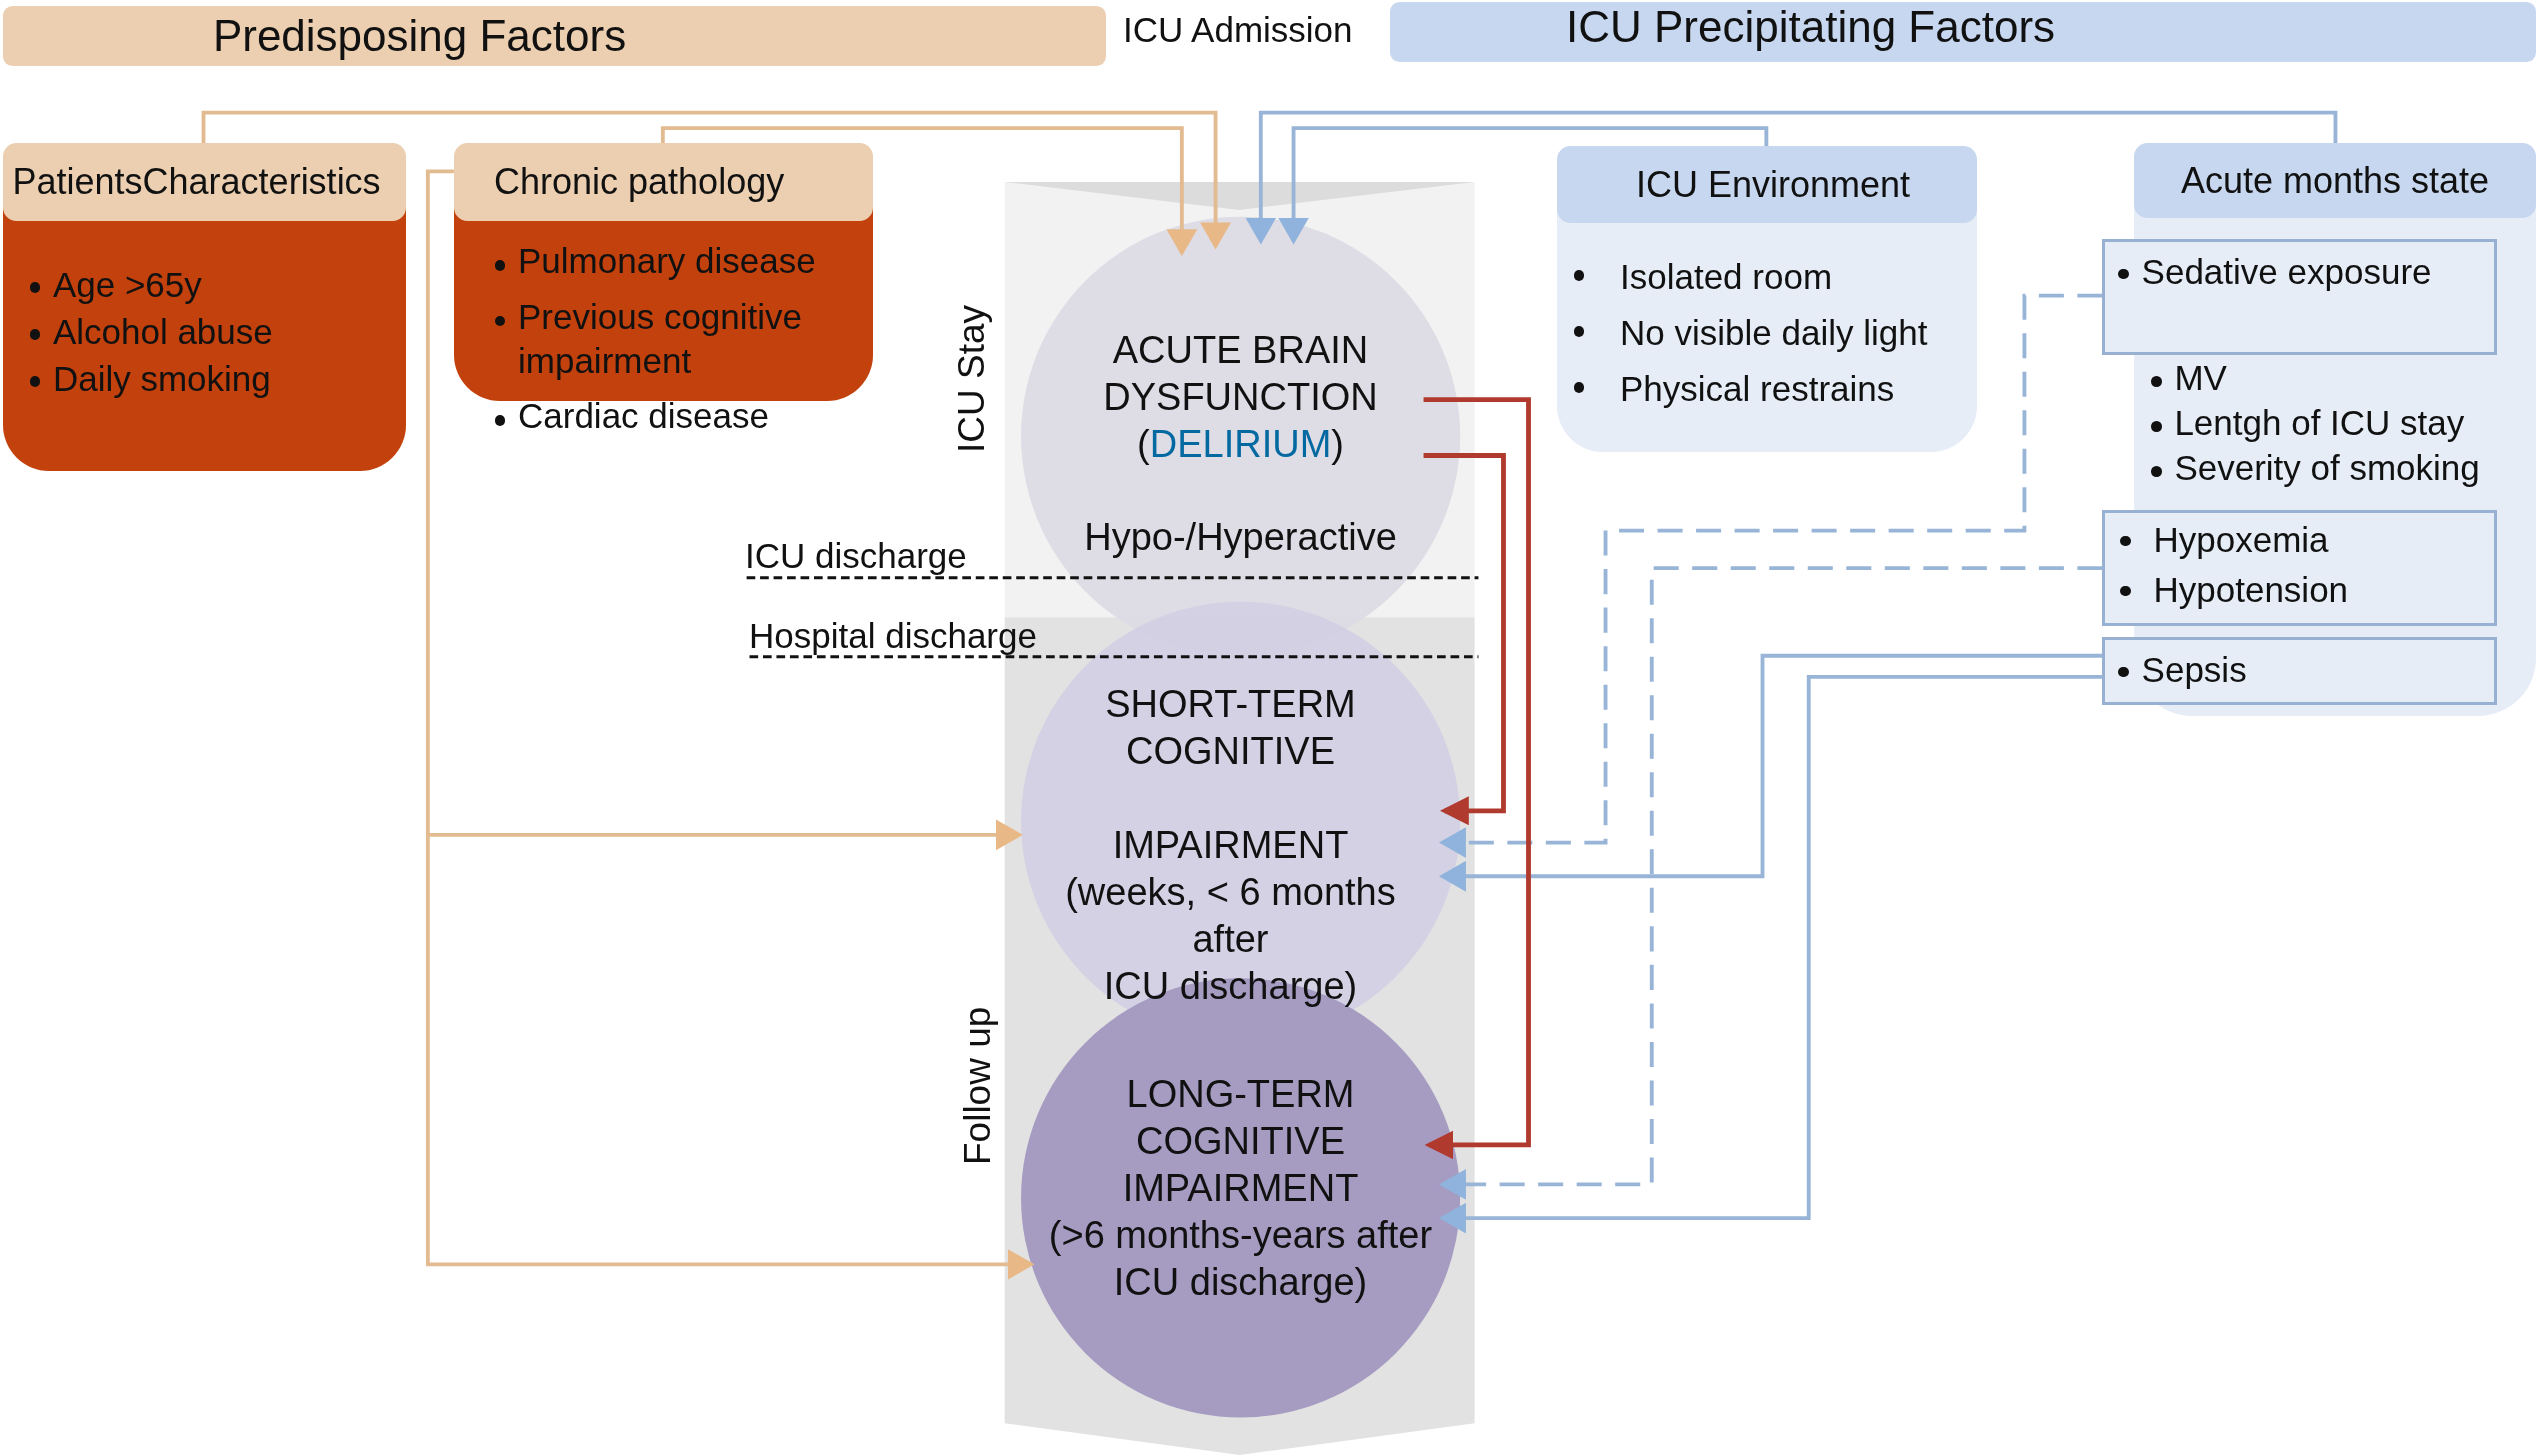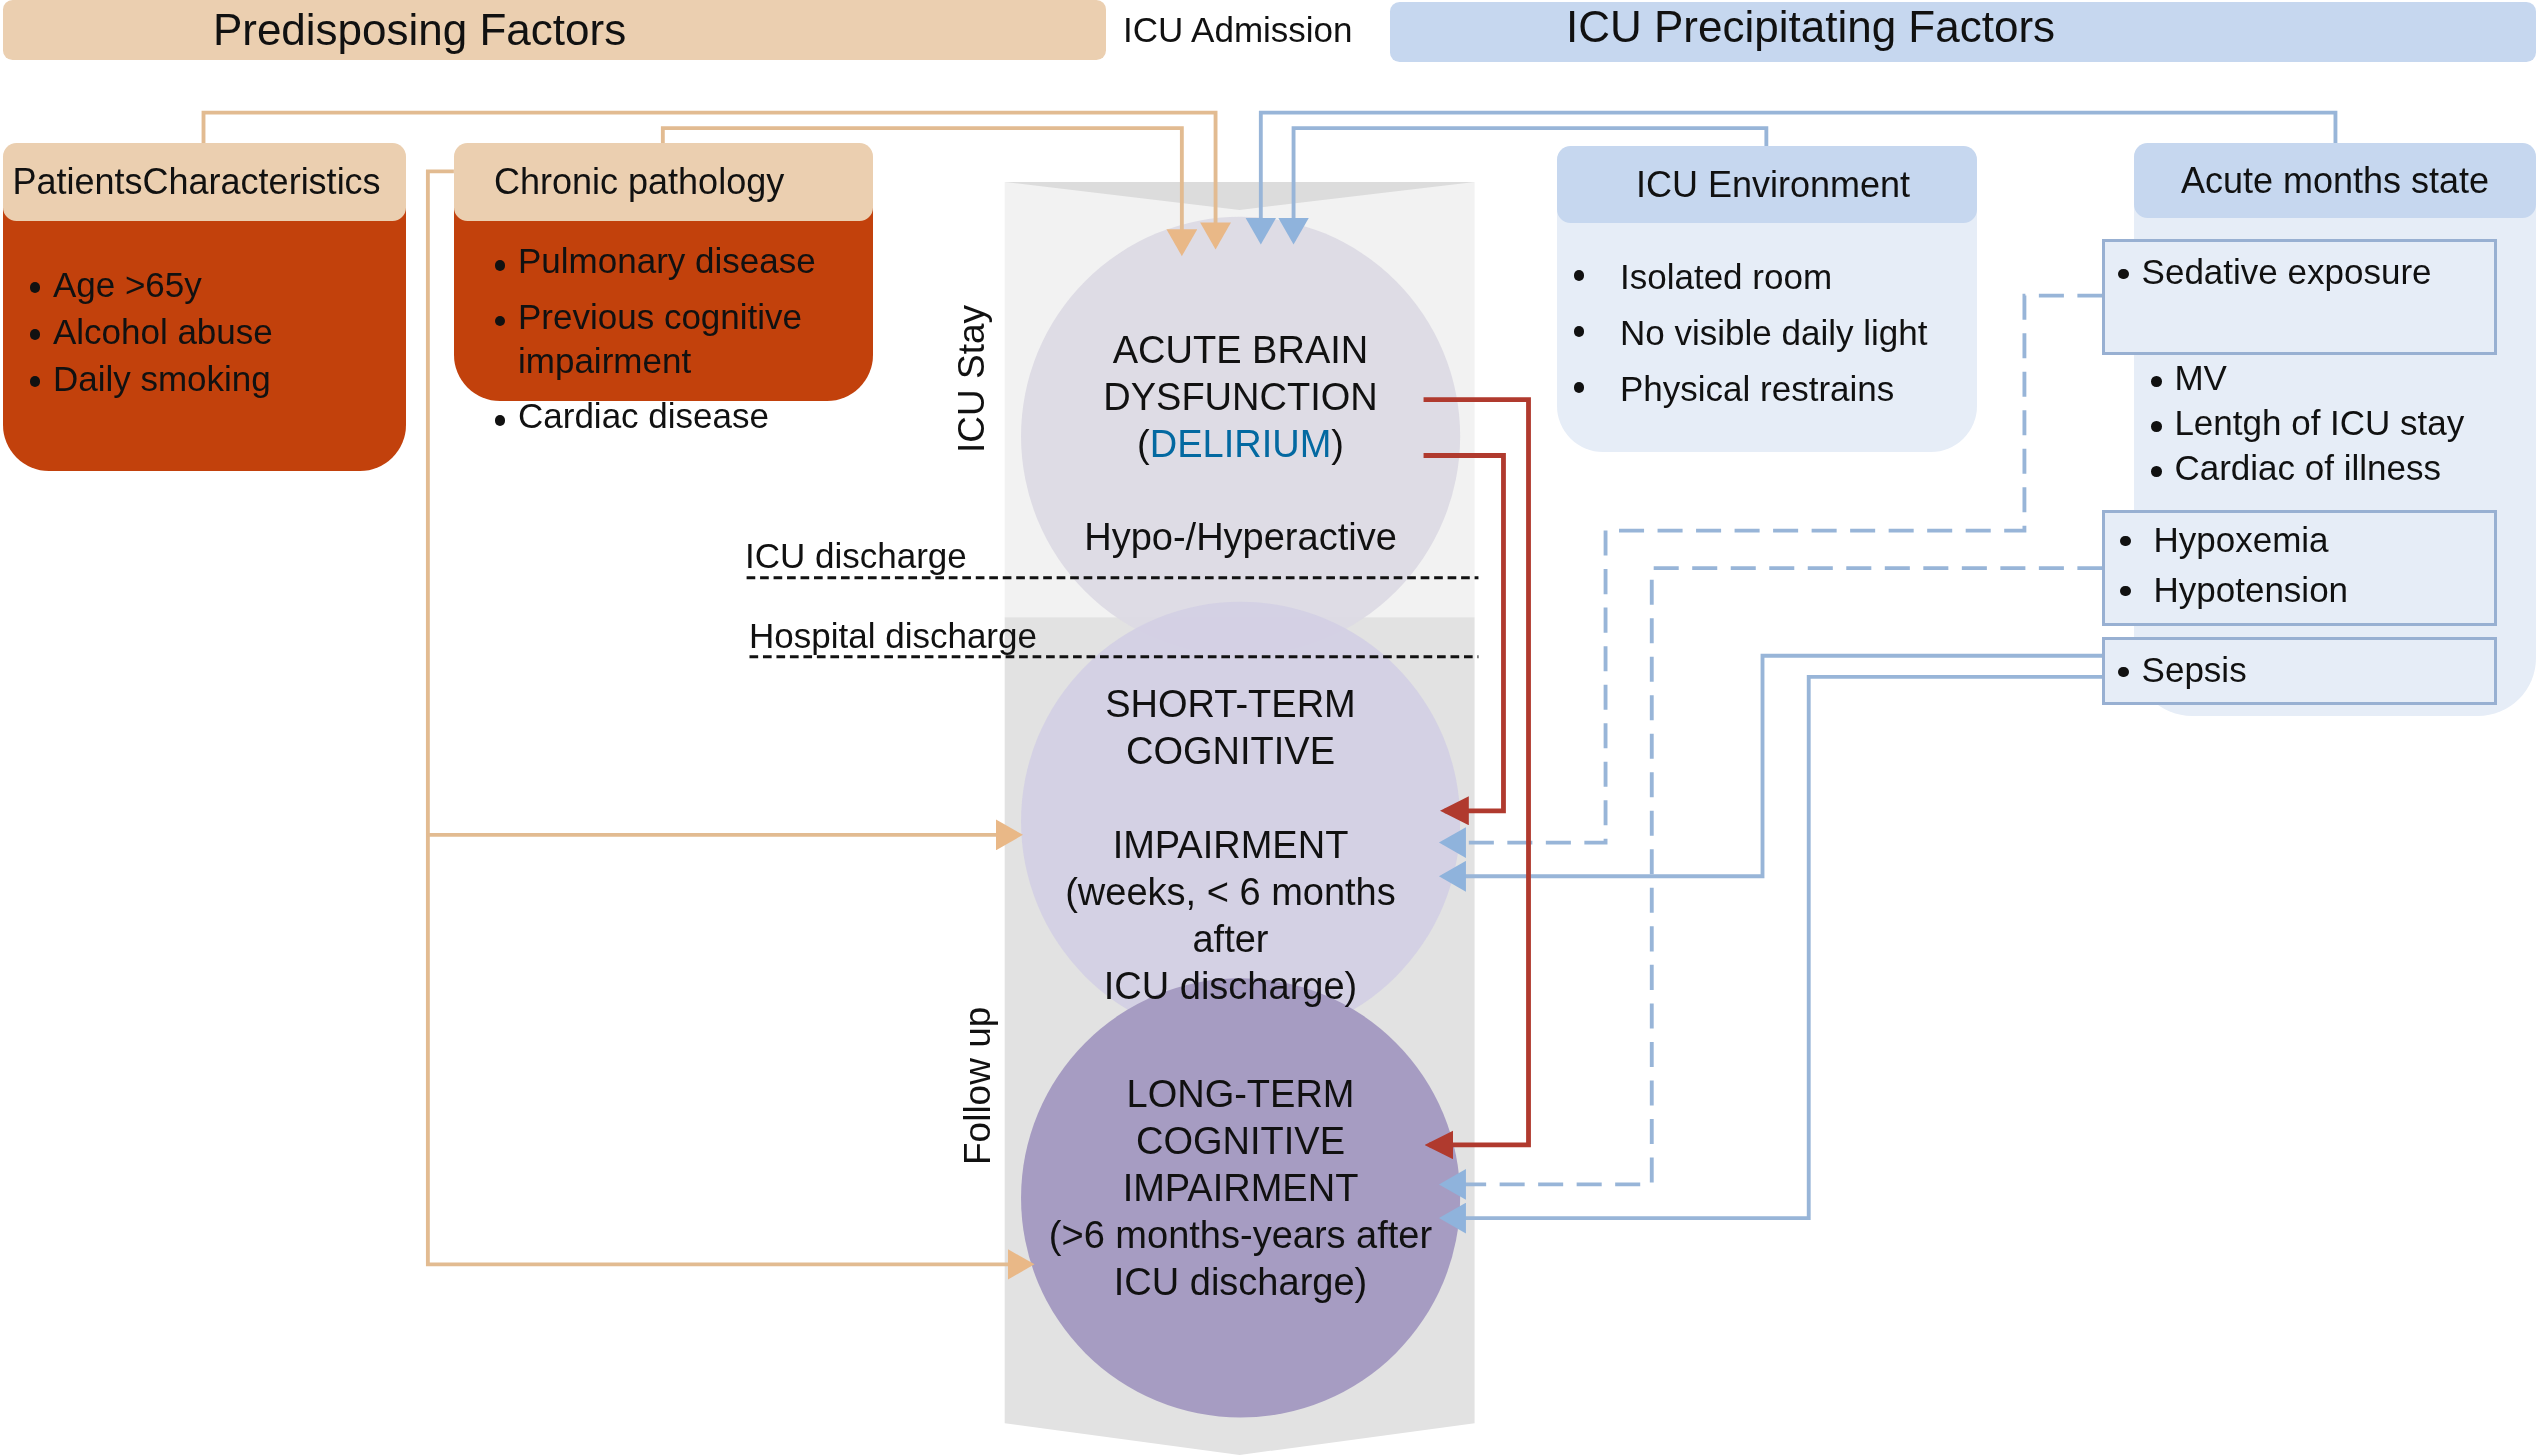--- a/index.html
+++ b/index.html
@@ -1,19 +1,19 @@
 <!DOCTYPE html>
 <html><head>
 <meta charset="utf-8">
 <style>
   html,body{margin:0;padding:0;background:#fff;}
   body{width:2538px;height:1455px;position:relative;overflow:hidden;font-family:"Liberation Sans",sans-serif;color:#111;}
   .abs{position:absolute;}
   .bar{position:absolute;border-radius:9.6px;font-size:44px;display:flex;align-items:center;}
-  .pre-bar{left:2.9px;top:0;width:1103px;height:60px;background:#ebcfb0;}
+  .pre-bar{left:2.9px;top:6px;width:1103px;height:60px;background:#ebcfb0;}
   .pre-bar span{margin-left:210px;}
   .prec-bar{left:1390px;top:1.9px;width:1146px;height:60px;background:#c6d7ef;}
   .prec-bar span{margin-left:176px;margin-top:-9.6px;}
   .admission{left:1123px;top:9.6px;font-size:35px;}
   .card{position:absolute;border-radius:21px 21px 46px 46px;}
   .card-head{position:absolute;left:0;right:0;top:0;border-radius:13.5px;font-size:36px;display:flex;align-items:center;}
   .peach{background:#c2410c;}
   .peach .card-head{background:#ebcfb0;}
   .blue{background:#e6edf7;}
   .blue .card-head{background:#c6d7ef;}
@@ -111,21 +111,21 @@
   </ul>
 </div>
 
 <div class="card blue" style="left:2134px;top:143px;width:402px;height:573px;border-radius:21px 21px 58px 58px;">
   <div class="card-head" style="height:75px;justify-content:center;">
     <span>Acute months state</span>
   </div>
   <ul class="items" style="left:15.4px;top:212px;line-height:45px;">
     <li>MV</li>
     <li>Lentgh of ICU stay</li>
-    <li>Cardiac of illness</li>
+    <li>Severity of smoking</li>
   </ul>
 </div>
 
 <div class="sub" style="left:2102px;top:239px;width:389px;height:110px;">
   <ul class="items" style="left:11.6px;top:5.8px;line-height:47px;">
     <li>Sedative exposure</li>
   </ul>
 </div>
 <div class="sub" style="left:2102px;top:510px;width:389px;height:110px;">
   <ul class="items" style="left:13.5px;top:1.9px;line-height:50px;">

